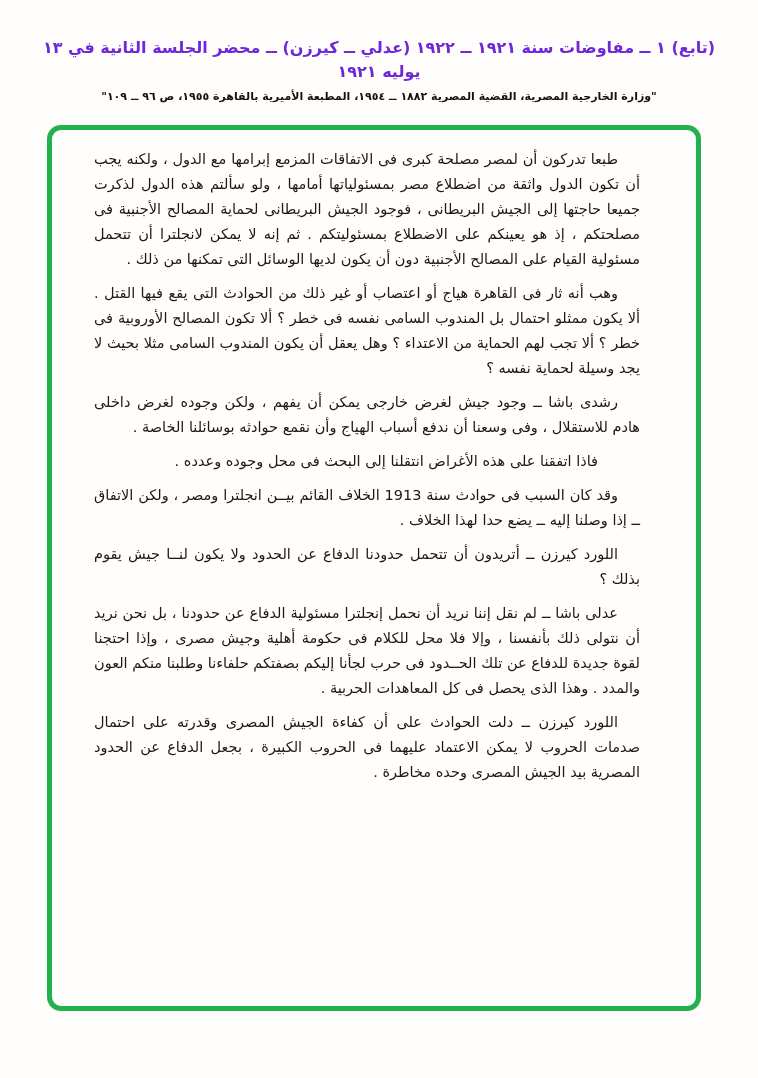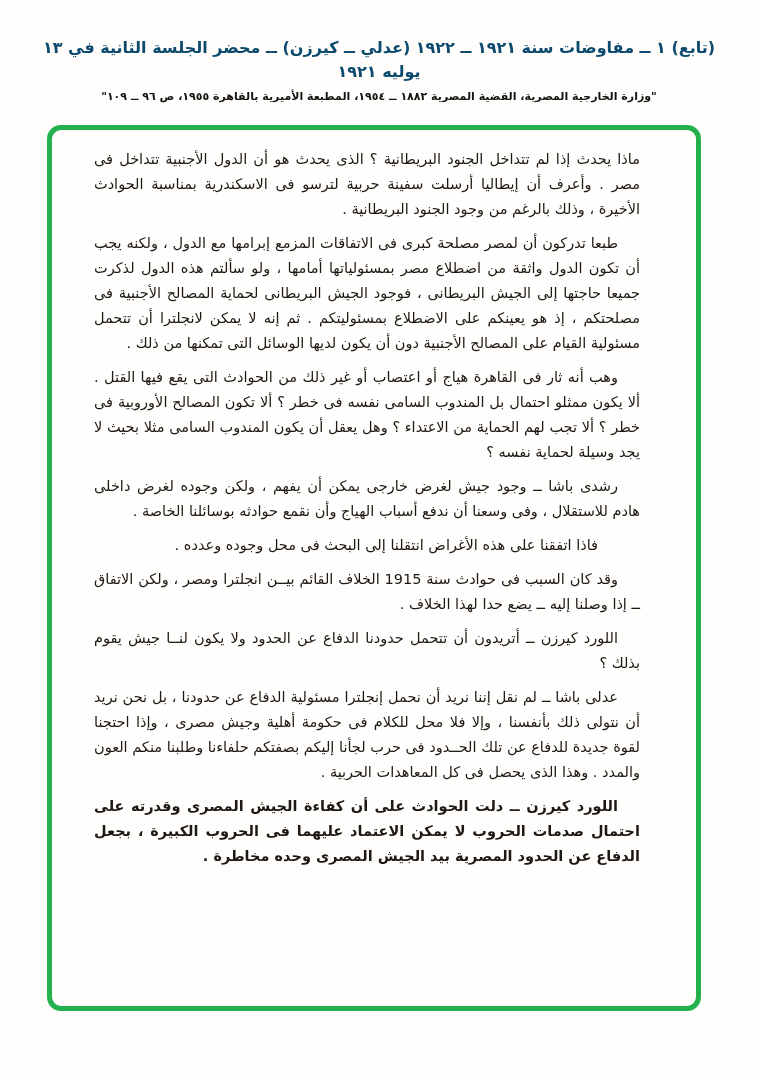--- a/index.html
+++ b/index.html
@@ -30,21 +30,21 @@
     font-size: 15px;
     font-weight: bold;
     line-height: 1.5;
     color: #0d0b09;
   }
   .doc-subtitle {
     margin: 6px 0 0 0;
     font-size: 16px;
     font-weight: bold;
     line-height: 1.5;
-    color: #0c4a6e;
+    color: #6d28d9;
   }
   .doc-source {
     margin-top: 6px;
     font-size: 11px;
     font-weight: bold;
     color: #14110e;
     letter-spacing: 0;
   }
   
   .green-box {
@@ -69,39 +69,38 @@
     font-size: 14.5px;
     line-height: 25px;
     color: #1c1813;
   }
   .para {
     margin: 0 0 9px 0;
     text-indent: 22px;
   }
   .para.no-indent { text-indent: 0; }
   .para.deep-indent { text-indent: 42px; }
-  .para:last-child { margin-bottom: 0; font-weight: bold; }
+  .para:last-child { margin-bottom: 0; }
 </style>
 </head>
 <body>
 
 <div class="canvas">
 
   <header class="doc-header">
     <h2 class="doc-subtitle">(تابع) ١ ــ مفاوضات سنة ١٩٢١ ــ ١٩٢٢ (عدلي ــ كيرزن) ــ محضر الجلسة الثانية في ١٣ يوليه ١٩٢١</h2>
     <div class="doc-source">"وزارة الخارجية المصرية، القضية المصرية ١٨٨٢ ــ ١٩٥٤، المطبعة الأميرية بالقاهرة ١٩٥٥، ص ٩٦ ــ ١٠٩"</div>
   </header>
 
   <div class="green-box">
     <div class="body-text">
-      <p class="para no-indent">ماذا يحدث إذا لم تتداخل الجنود البريطانية ؟ الذى يحدث هو أن الدول الأجنبية تتداخل فى مصر . وأعرف أن إيطاليا أرسلت سفينة حربية لترسو فى الاسكندرية بمناسبة الحوادث الأخيرة ، وذلك بالرغم من وجود الجنود البريطانية .</p>
       <p class="para">طبعا تدركون أن لمصر مصلحة كبرى فى الاتفاقات المزمع إبرامها مع الدول ، ولكنه يجب أن تكون الدول واثقة من اضطلاع مصر بمسئولياتها أمامها ، ولو سألتم هذه الدول لذكرت جميعا حاجتها إلى الجيش البريطانى ، فوجود الجيش البريطانى لحماية المصالح الأجنبية فى مصلحتكم ، إذ هو يعينكم على الاضطلاع بمسئوليتكم . ثم إنه لا يمكن لانجلترا أن تتحمل مسئولية القيام على المصالح الأجنبية دون أن يكون لديها الوسائل التى تمكنها من ذلك .</p>
       <p class="para">وهب أنه ثار فى القاهرة هياج أو اعتصاب أو غير ذلك من الحوادث التى يقع فيها القتل . ألا يكون ممثلو احتمال بل المندوب السامى نفسه فى خطر ؟ ألا تكون المصالح الأوروبية فى خطر ؟ ألا تجب لهم الحماية من الاعتداء ؟ وهل يعقل أن يكون المندوب السامى مثلا بحيث لا يجد وسيلة لحماية نفسه ؟</p>
       <p class="para">رشدى باشا ــ وجود جيش لغرض خارجى يمكن أن يفهم ، ولكن وجوده لغرض داخلى هادم للاستقلال ، وفى وسعنا أن ندفع أسباب الهياج وأن نقمع حوادثه بوسائلنا الخاصة .</p>
       <p class="para deep-indent">فاذا اتفقنا على هذه الأغراض انتقلنا إلى البحث فى محل وجوده وعدده .</p>
-      <p class="para">وقد كان السبب فى حوادث سنة 1915 الخلاف القائم بيــن انجلترا ومصر ، ولكن الاتفاق ــ إذا وصلنا إليه ــ يضع حدا لهذا الخلاف .</p>
+      <p class="para">وقد كان السبب فى حوادث سنة 1913 الخلاف القائم بيــن انجلترا ومصر ، ولكن الاتفاق ــ إذا وصلنا إليه ــ يضع حدا لهذا الخلاف .</p>
       <p class="para">اللورد كيرزن ــ أتريدون أن تتحمل حدودنا الدفاع عن الحدود ولا يكون لنــا جيش يقوم بذلك ؟</p>
       <p class="para">عدلى باشا ــ لم نقل إننا نريد أن نحمل إنجلترا مسئولية الدفاع عن حدودنا ، بل نحن نريد أن نتولى ذلك بأنفسنا ، وإلا فلا محل للكلام فى حكومة أهلية وجيش مصرى ، وإذا احتجنا لقوة جديدة للدفاع عن تلك الحــدود فى حرب لجأنا إليكم بصفتكم حلفاءنا وطلبنا منكم العون والمدد . وهذا الذى يحصل فى كل المعاهدات الحربية .</p>
       <p class="para">اللورد كيرزن ــ دلت الحوادث على أن كفاءة الجيش المصرى وقدرته على احتمال صدمات الحروب لا يمكن الاعتماد عليهما فى الحروب الكبيرة ، بجعل الدفاع عن الحدود المصرية بيد الجيش المصرى وحده مخاطرة .</p>
     </div>
   </div>
 
 </div>
 
 </body></html>

